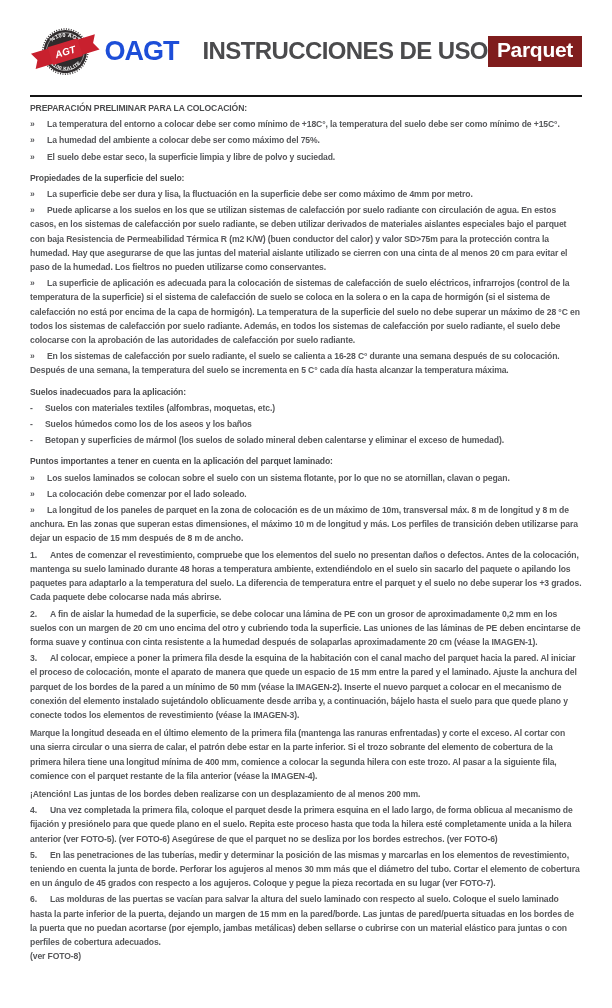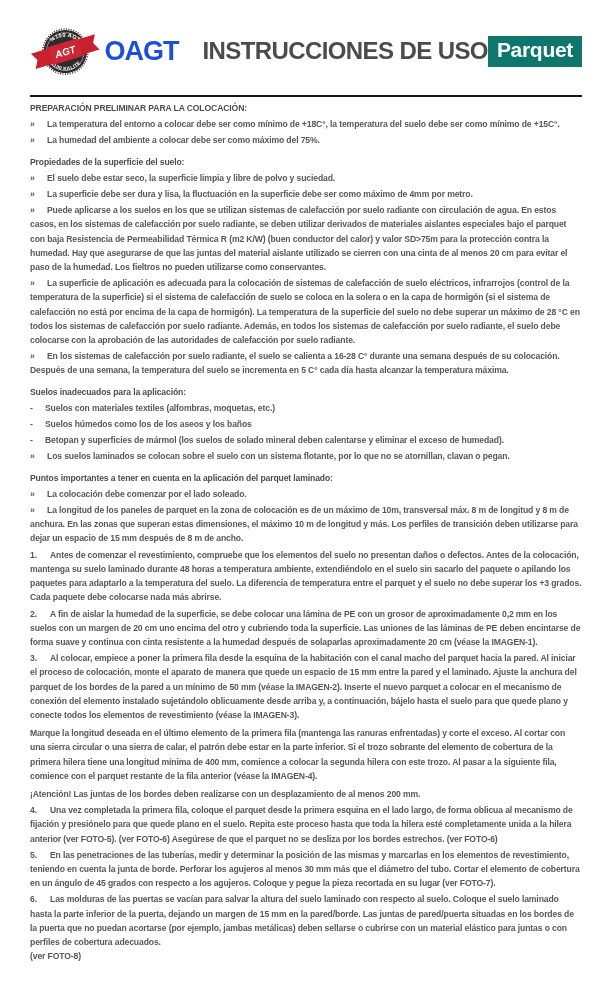--- a/index.html
+++ b/index.html
@@ -2,21 +2,21 @@
 <html><head>
 <meta charset="utf-8">
 <style>
   html,body{margin:0;padding:0;background:#ffffff;}
   body{width:612px;height:1008px;overflow:hidden;font-family:"Liberation Sans",sans-serif;}
   .page{box-sizing:border-box;width:612px;height:1008px;padding:12px 30px 0 30px;background:#fff;}
   
   .hdr{display:flex;align-items:center;height:78px;}
   .brand{font-size:27px;font-weight:700;color:#1d4ed8;letter-spacing:-1px;margin-left:4px;}
   .title{font-size:24px;font-weight:700;color:#4b4b4d;letter-spacing:-0.6px;margin-left:24px;white-space:nowrap;}
-  .badge{margin-left:auto;background:#0f766e;color:#ffffff;font-size:21px;font-weight:700;padding:2px 9px 5px 9px;letter-spacing:-0.3px;}
+  .badge{margin-left:auto;background:#7f1d1d;color:#ffffff;font-size:21px;font-weight:700;padding:2px 9px 5px 9px;letter-spacing:-0.3px;}
   .rule{border-top:2.6px solid #141414;margin-top:5px;}
   
   .doc{padding-top:4px;color:#57585b;font-size:8.6px;font-weight:700;letter-spacing:-0.12px;line-height:14.2px;text-align:left;}
   p.blk{margin:2px 0;}
   p.h{color:#4c4d4f;margin-top:7px;margin-bottom:2px;}
   p.h2{margin-top:12px;}
   .g{display:inline-block;}
   p.bb .g{width:17px;}
   p.bd .g{width:15px;}
   p.bn .g{width:20px;}
@@ -50,34 +50,34 @@
     <div class="badge">Parquet</div>
   </div>
 
   <div class="rule"></div>
 
   <div class="doc">
     <p class="blk h" style="margin-top:0">PREPARACIÓN PRELIMINAR PARA LA COLOCACIÓN:</p>
     <p class="blk bb"><span class="g">»</span><span>La temperatura del entorno a colocar debe ser como mínimo de +18C°, la temperatura del suelo debe ser como mínimo de +15C°.</span></p>
     <p class="blk bb"><span class="g">»</span><span>La humedad del ambiente a colocar debe ser como máximo del 75%.</span></p>
 
+    <p class="blk bb"><span class="g">»</span><span>El suelo debe estar seco, la superficie limpia y libre de polvo y suciedad.</span></p>
     <p class="blk h">Propiedades de la superficie del suelo:</p>
-    <p class="blk bb"><span class="g">»</span><span>El suelo debe estar seco, la superficie limpia y libre de polvo y suciedad.</span></p>
     <p class="blk bb"><span class="g">»</span><span>La superficie debe ser dura y lisa, la fluctuación en la superficie debe ser como máximo de 4mm por metro.</span></p>
     <p class="blk bb"><span class="g">»</span><span>Puede aplicarse a los suelos en los que se utilizan sistemas de calefacción por suelo radiante con circulación de agua. En estos casos, en los sistemas de calefacción por suelo radiante, se deben utilizar derivados de materiales aislantes especiales bajo el parquet con baja Resistencia de Permeabilidad Térmica R (m2 K/W) (buen conductor del calor) y valor SD&gt;75m para la protección contra la humedad. Hay que asegurarse de que las juntas del material aislante utilizado se cierren con una cinta de al menos 20 cm para evitar el paso de la humedad. Los fieltros no pueden utilizarse como conservantes.</span></p>
     <p class="blk bb"><span class="g">»</span><span>La superficie de aplicación es adecuada para la colocación de sistemas de calefacción de suelo eléctricos, infrarrojos (control de la temperatura de la superficie) si el sistema de calefacción de suelo se coloca en la solera o en la capa de hormigón (si el sistema de calefacción no está por encima de la capa de hormigón). La temperatura de la superficie del suelo no debe superar un máximo de 28 °C en todos los sistemas de calefacción por suelo radiante. Además, en todos los sistemas de calefacción por suelo radiante, el suelo debe colocarse con la aprobación de las autoridades de calefacción por suelo radiante.</span></p>
     <p class="blk bb"><span class="g">»</span><span>En los sistemas de calefacción por suelo radiante, el suelo se calienta a 16-28 C° durante una semana después de su colocación. Después de una semana, la temperatura del suelo se incrementa en 5 C° cada día hasta alcanzar la temperatura máxima.</span></p>
 
     <p class="blk h">Suelos inadecuados para la aplicación:</p>
     <p class="blk bd"><span class="g">-</span><span>Suelos con materiales textiles (alfombras, moquetas, etc.)</span></p>
     <p class="blk bd"><span class="g">-</span><span>Suelos húmedos como los de los aseos y los baños</span></p>
     <p class="blk bd"><span class="g">-</span><span>Betopan y superficies de mármol (los suelos de solado mineral deben calentarse y eliminar el exceso de humedad).</span></p>
 
+    <p class="blk h">Puntos importantes a tener en cuenta en la aplicación del parquet laminado:</p>
     <p class="blk bb"><span class="g">»</span><span>Los suelos laminados se colocan sobre el suelo con un sistema flotante, por lo que no se atornillan, clavan o pegan.</span></p>
-    <p class="blk h">Puntos importantes a tener en cuenta en la aplicación del parquet laminado:</p>
     <p class="blk bb"><span class="g">»</span><span>La colocación debe comenzar por el lado soleado.</span></p>
     <p class="blk bb"><span class="g">»</span><span>La longitud de los paneles de parquet en la zona de colocación es de un máximo de 10m, transversal máx. 8 m de longitud y 8 m de anchura. En las zonas que superan estas dimensiones, el máximo 10 m de longitud y más. Los perfiles de transición deben utilizarse para dejar un espacio de 15 mm después de 8 m de ancho.</span></p>
 
     <p class="blk bn"><span class="g">1.</span><span>Antes de comenzar el revestimiento, compruebe que los elementos del suelo no presentan daños o defectos. Antes de la colocación, mantenga su suelo laminado durante 48 horas a temperatura ambiente, extendiéndolo en el suelo sin sacarlo del paquete o apilando los paquetes para adaptarlo a la temperatura del suelo. La diferencia de temperatura entre el parquet y el suelo no debe superar los +3 grados. Cada paquete debe colocarse nada más abrirse.</span></p>
     <p class="blk bn"><span class="g">2.</span><span>A fin de aislar la humedad de la superficie, se debe colocar una lámina de PE con un grosor de aproximadamente 0,2 mm en los suelos con un margen de 20 cm uno encima del otro y cubriendo toda la superficie. Las uniones de las láminas de PE deben encintarse de forma suave y continua con cinta resistente a la humedad después de solaparlas aproximadamente 20 cm (véase la IMAGEN-1).</span></p>
     <p class="blk bn"><span class="g">3.</span><span>Al colocar, empiece a poner la primera fila desde la esquina de la habitación con el canal macho del parquet hacia la pared. Al iniciar el proceso de colocación, monte el aparato de manera que quede un espacio de 15 mm entre la pared y el laminado. Ajuste la anchura del parquet de los bordes de la pared a un mínimo de 50 mm (véase la IMAGEN-2). Inserte el nuevo parquet a colocar en el mecanismo de conexión del elemento instalado sujetándolo oblicuamente desde arriba y, a continuación, bájelo hasta el suelo para que quede plano y conecte todos los elementos de revestimiento (véase la IMAGEN-3).</span></p>
     <p class="blk pl">Marque la longitud deseada en el último elemento de la primera fila (mantenga las ranuras enfrentadas) y corte el exceso. Al cortar con una sierra circular o una sierra de calar, el patrón debe estar en la parte inferior. Si el trozo sobrante del elemento de cobertura de la primera hilera tiene una longitud mínima de 400 mm, comience a colocar la segunda hilera con este trozo. Al pasar a la siguiente fila, comience con el parquet restante de la fila anterior (véase la IMAGEN-4).</p>
     <p class="blk pl">¡Atención! Las juntas de los bordes deben realizarse con un desplazamiento de al menos 200 mm.</p>
     <p class="blk bn"><span class="g">4.</span><span>Una vez completada la primera fila, coloque el parquet desde la primera esquina en el lado largo, de forma oblicua al mecanismo de fijación y presiónelo para que quede plano en el suelo. Repita este proceso hasta que toda la hilera esté completamente unida a la hilera anterior (ver FOTO-5). (ver FOTO-6) Asegúrese de que el parquet no se desliza por los bordes estrechos. (ver FOTO-6)</span></p>
     <p class="blk bn"><span class="g">5.</span><span>En las penetraciones de las tuberías, medir y determinar la posición de las mismas y marcarlas en los elementos de revestimiento, teniendo en cuenta la junta de borde. Perforar los agujeros al menos 30 mm más que el diámetro del tubo. Cortar el elemento de cobertura en un ángulo de 45 grados con respecto a los agujeros. Coloque y pegue la pieza recortada en su lugar (ver FOTO-7).</span></p>

